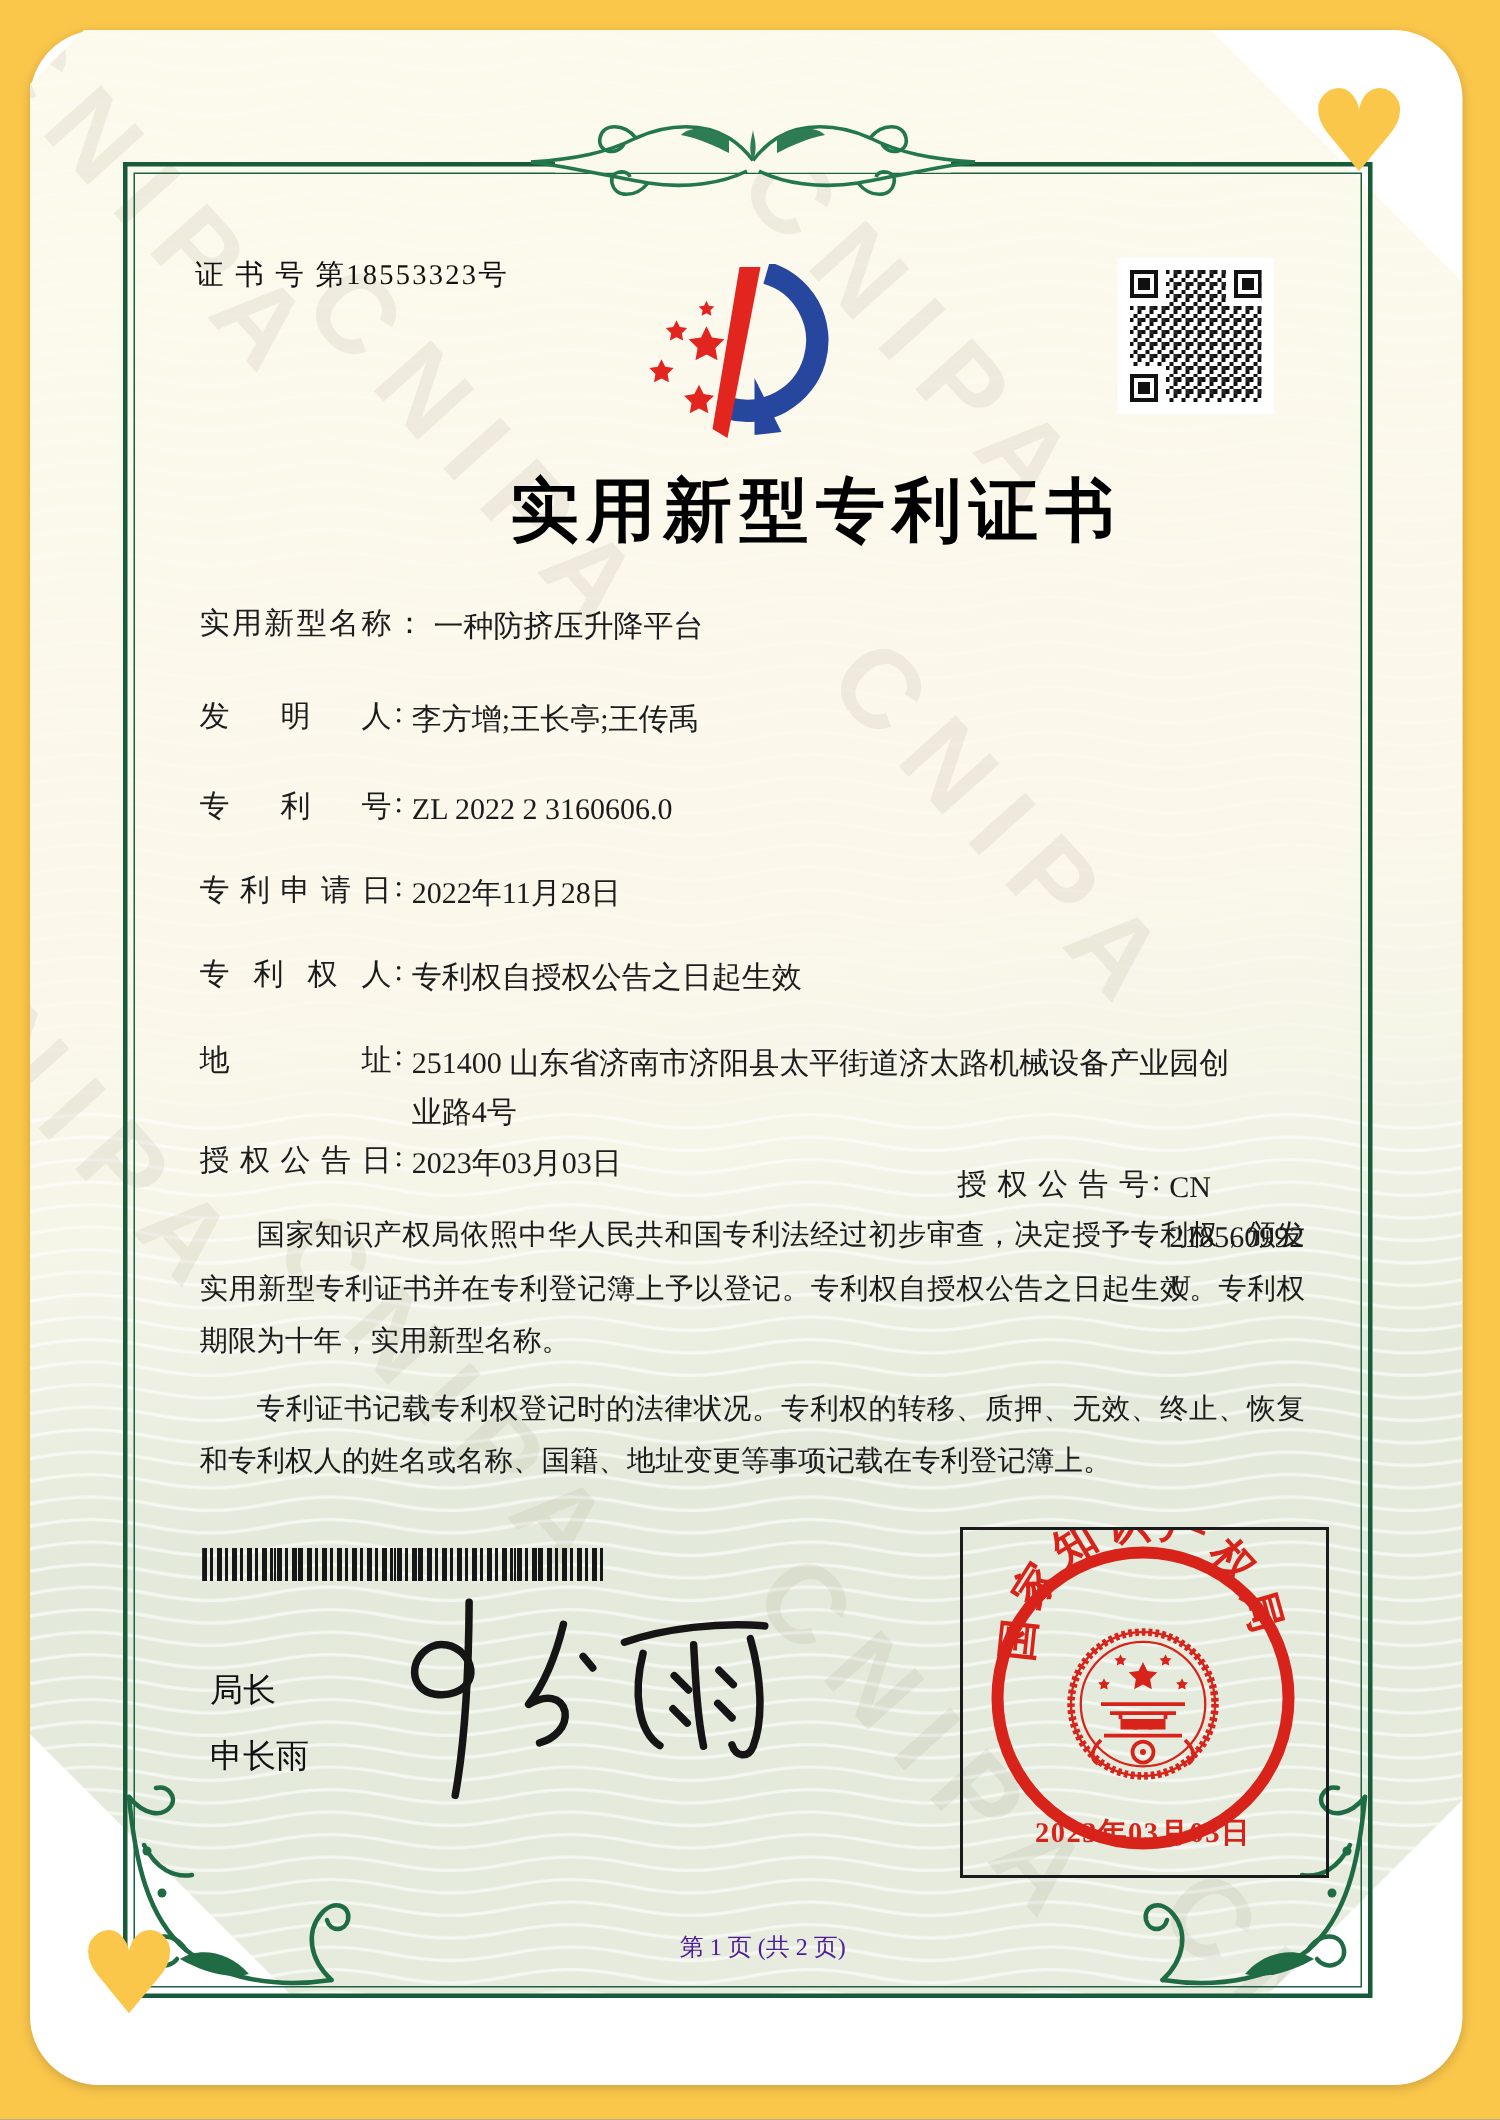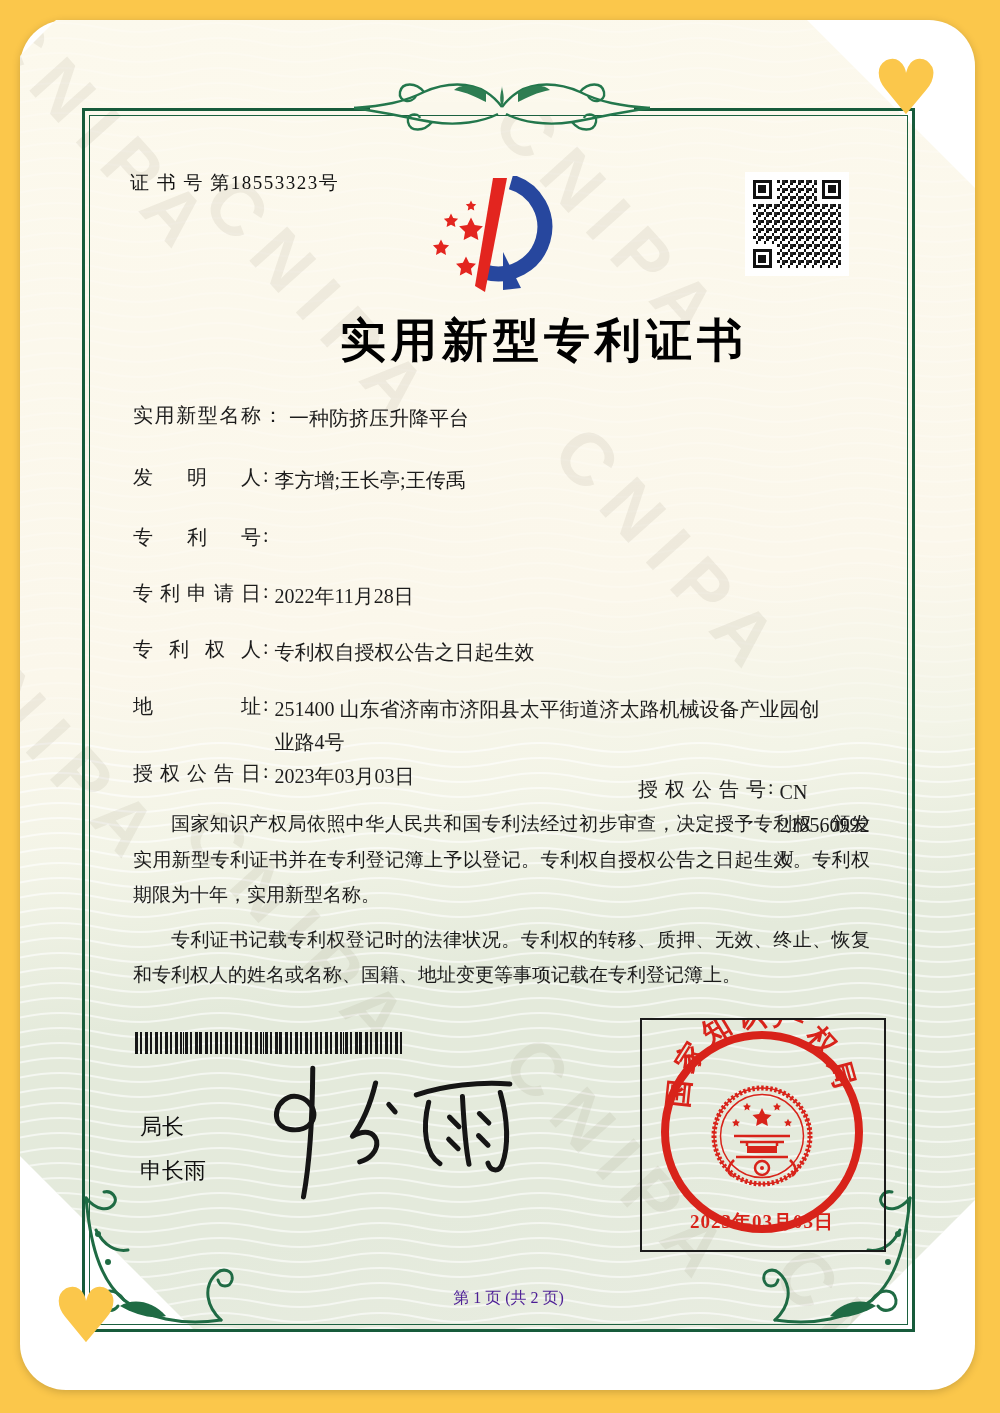--- a/index.html
+++ b/index.html
@@ -190,20 +190,21 @@
     <span class="fval">一种防挤压升降平台</span>
   </div>
   <div class="frow" style="top:464px">
     <span class="flabel">发明人</span>
     <span class="fsep">:</span>
     <span class="fval">李方增;王长亭;王传禹</span>
   </div>
   <div class="frow" style="top:524px">
     <span class="flabel">专利号</span>
     <span class="fsep">:</span>
+    <span class="fval">ZL 2022 2 3160606.0</span>
   </div>
   <div class="frow" style="top:580px">
     <span class="flabel">专利申请日</span>
     <span class="fsep">:</span>
     <span class="fval">2022年11月28日</span>
   </div>
   <div class="frow" style="top:636px">
     <span class="flabel">专利权人</span>
     <span class="fsep">:</span>
     <span class="fval">专利权自授权公告之日起生效</span>

